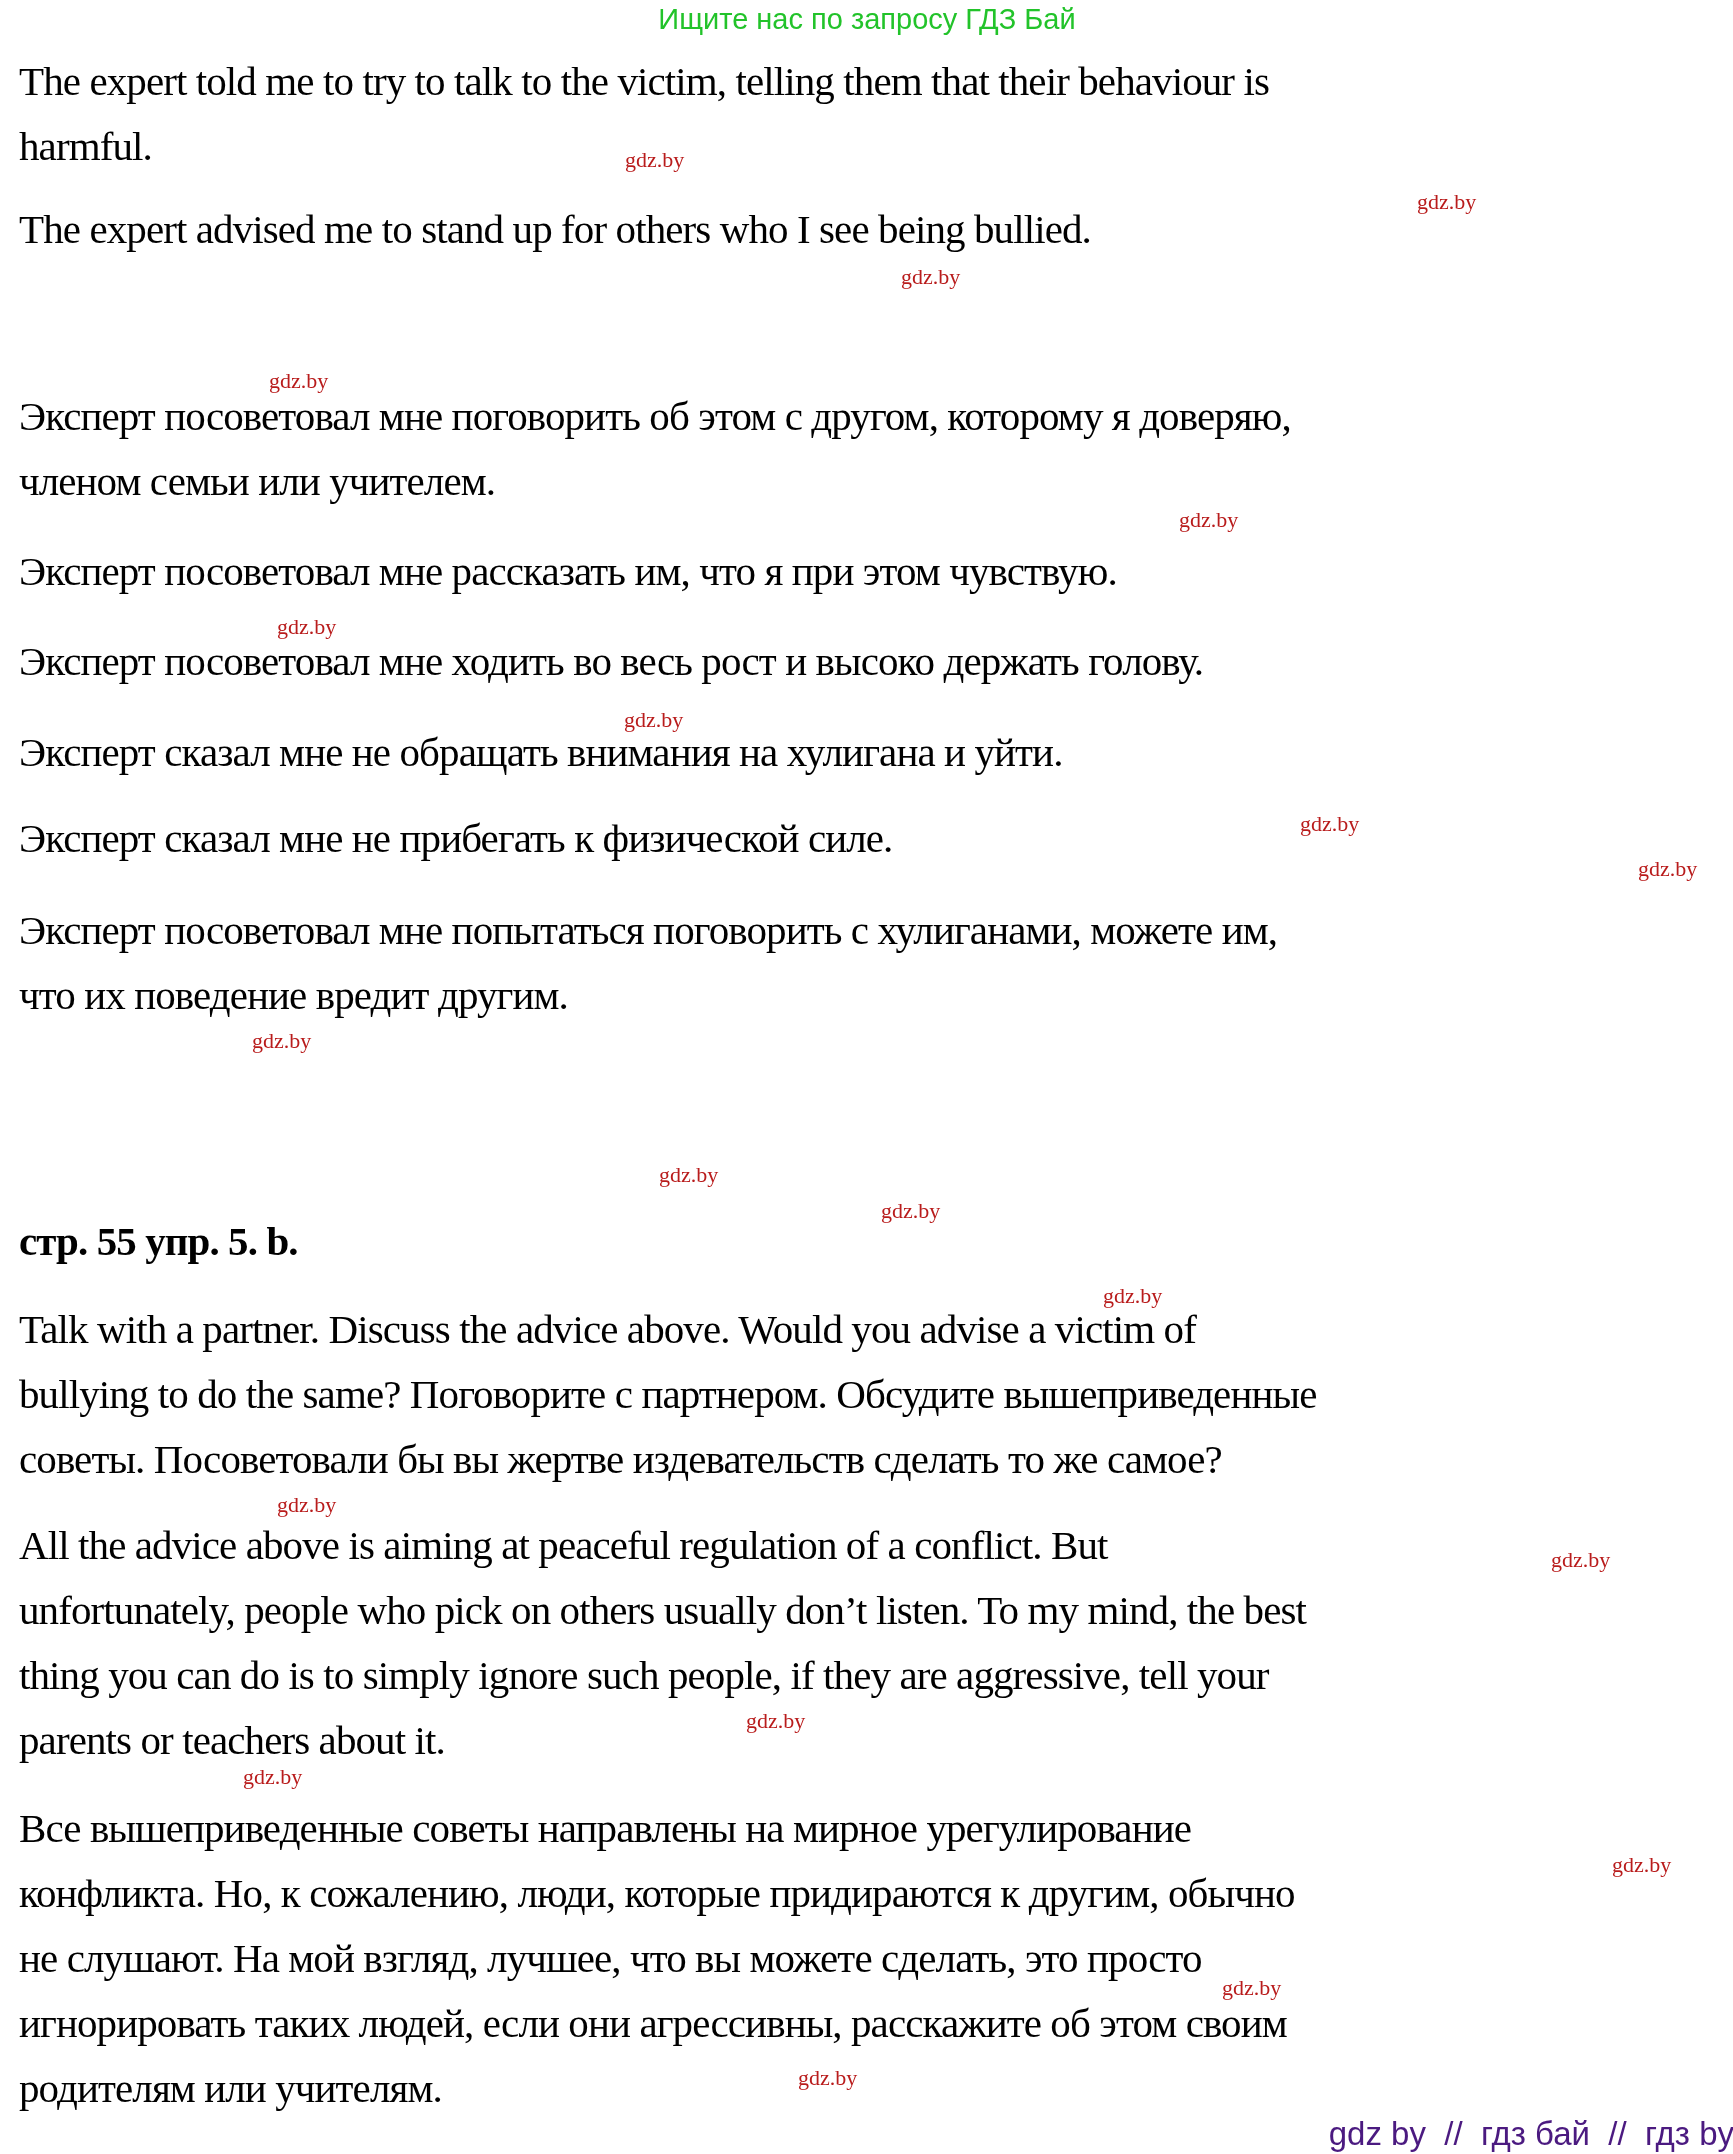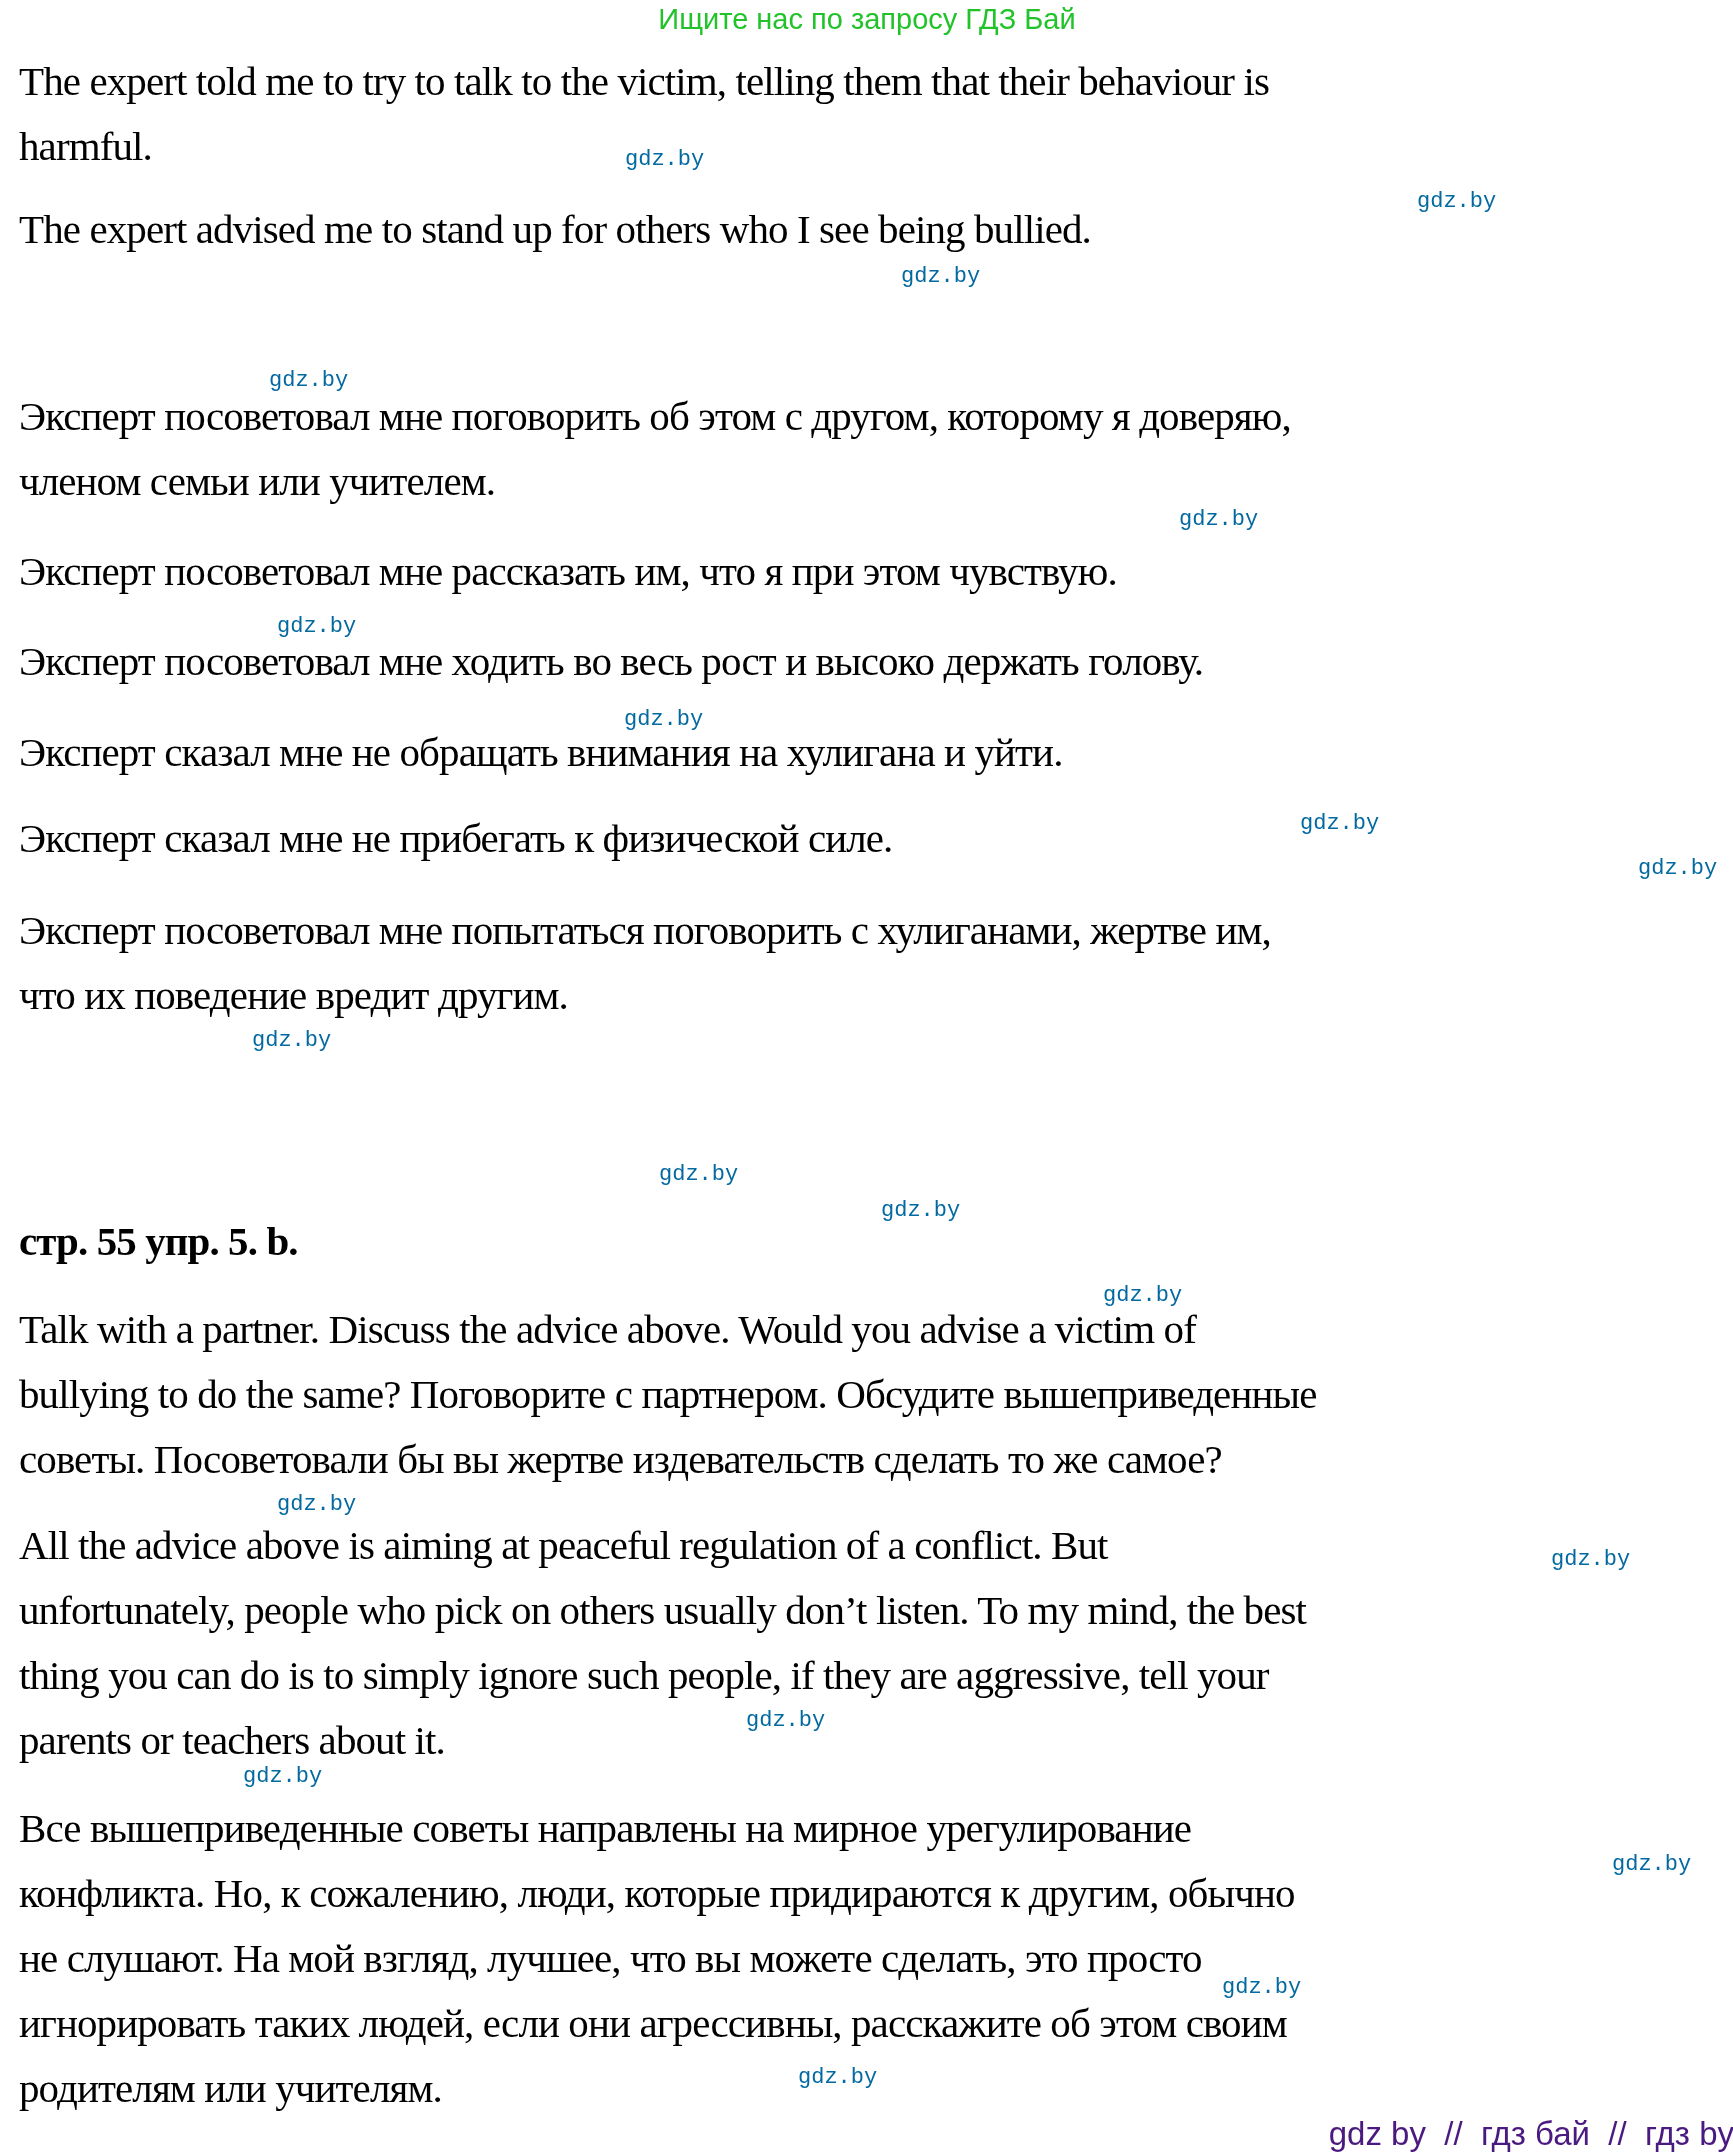--- a/index.html
+++ b/index.html
@@ -41,24 +41,24 @@
   .p7  { top: 720px; }
   .p8  { top: 806px; }
   .p9  { top: 898px; }
   .p10 { top: 1053px; }
   .heading { top: 1209px; font-weight: 700; }
   .p11 { top: 1297px; }
   .p12 { top: 1513px; }
   .p13 { top: 1796px; }
   .wm {
     position: absolute;
-    font-family: Liberation Mono, monospace;
+    font-family: Liberation Serif, serif;
     font-size: 22px;
     line-height: 26px;
-    color: #0369a1;
+    color: #b91c1c;
     letter-spacing: 0;
     white-space: nowrap;
   }
   .footer {
     position: absolute;
     top: 2115px; left: 0; right: 0;
     text-align: right;
     font-family: "Liberation Sans", sans-serif;
     font-size: 33px;
     color: #4b1a80;
@@ -74,21 +74,21 @@
 
   <p class="body-text p1">The expert told me to try to talk to the victim, telling them that their behaviour is
 harmful.</p>
   <p class="body-text p2">The expert advised me to stand up for others who I see being bullied.</p>
   <p class="body-text p4">Эксперт посоветовал мне поговорить об этом с другом, которому я доверяю,
 членом семьи или учителем.</p>
   <p class="body-text p5">Эксперт посоветовал мне рассказать им, что я при этом чувствую.</p>
   <p class="body-text p6">Эксперт посоветовал мне ходить во весь рост и высоко держать голову.</p>
   <p class="body-text p7">Эксперт сказал мне не обращать внимания на хулигана и уйти.</p>
   <p class="body-text p8">Эксперт сказал мне не прибегать к физической силе.</p>
-  <p class="body-text p9">Эксперт посоветовал мне попытаться поговорить с хулиганами, жертве им,
+  <p class="body-text p9">Эксперт посоветовал мне попытаться поговорить с хулиганами, можете им,
 что их поведение вредит другим.</p>
 
   <p class="body-text heading">стр. 55 упр. 5. b.</p>
 
   <p class="body-text p11">Talk with a partner. Discuss the advice above. Would you advise a victim of
 bullying to do the same? Поговорите с партнером. Обсудите вышеприведенные
 советы. Посоветовали бы вы жертве издевательств сделать то же самое?</p>
   <p class="body-text p12">All the advice above is aiming at peaceful regulation of a conflict. But
 unfortunately, people who pick on others usually don’t listen. To my mind, the best
 thing you can do is to simply ignore such people, if they are aggressive, tell your

